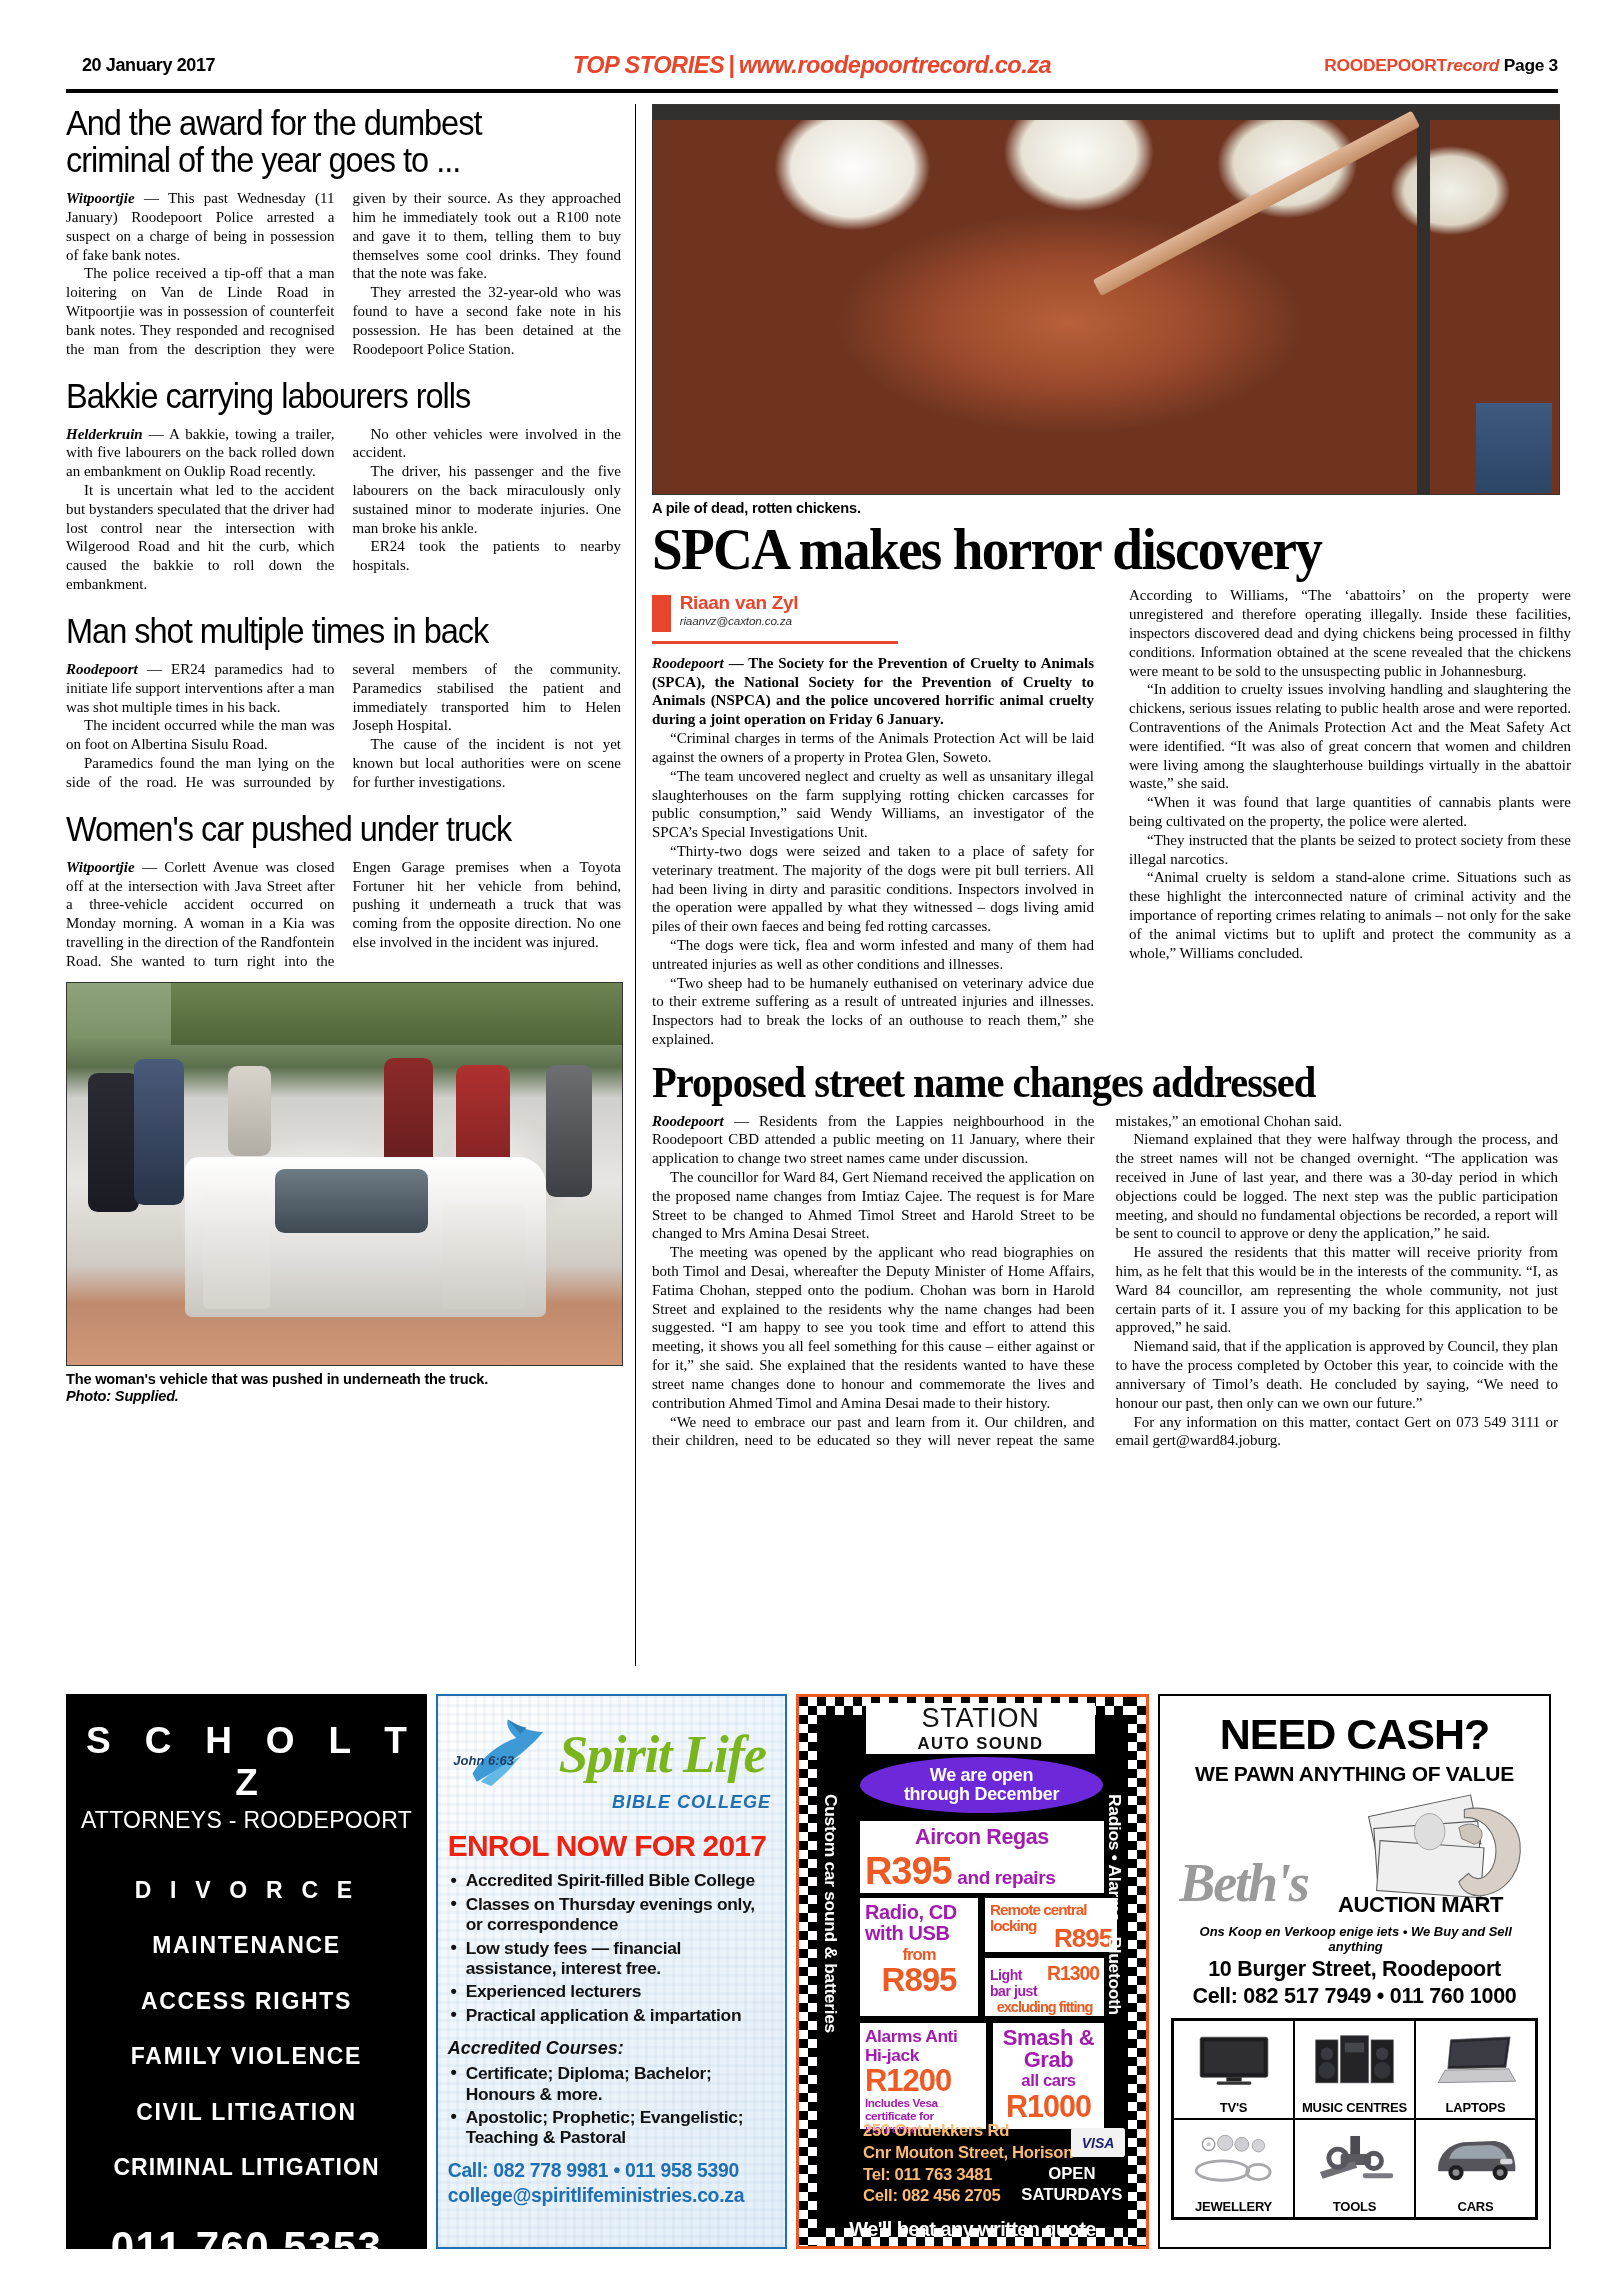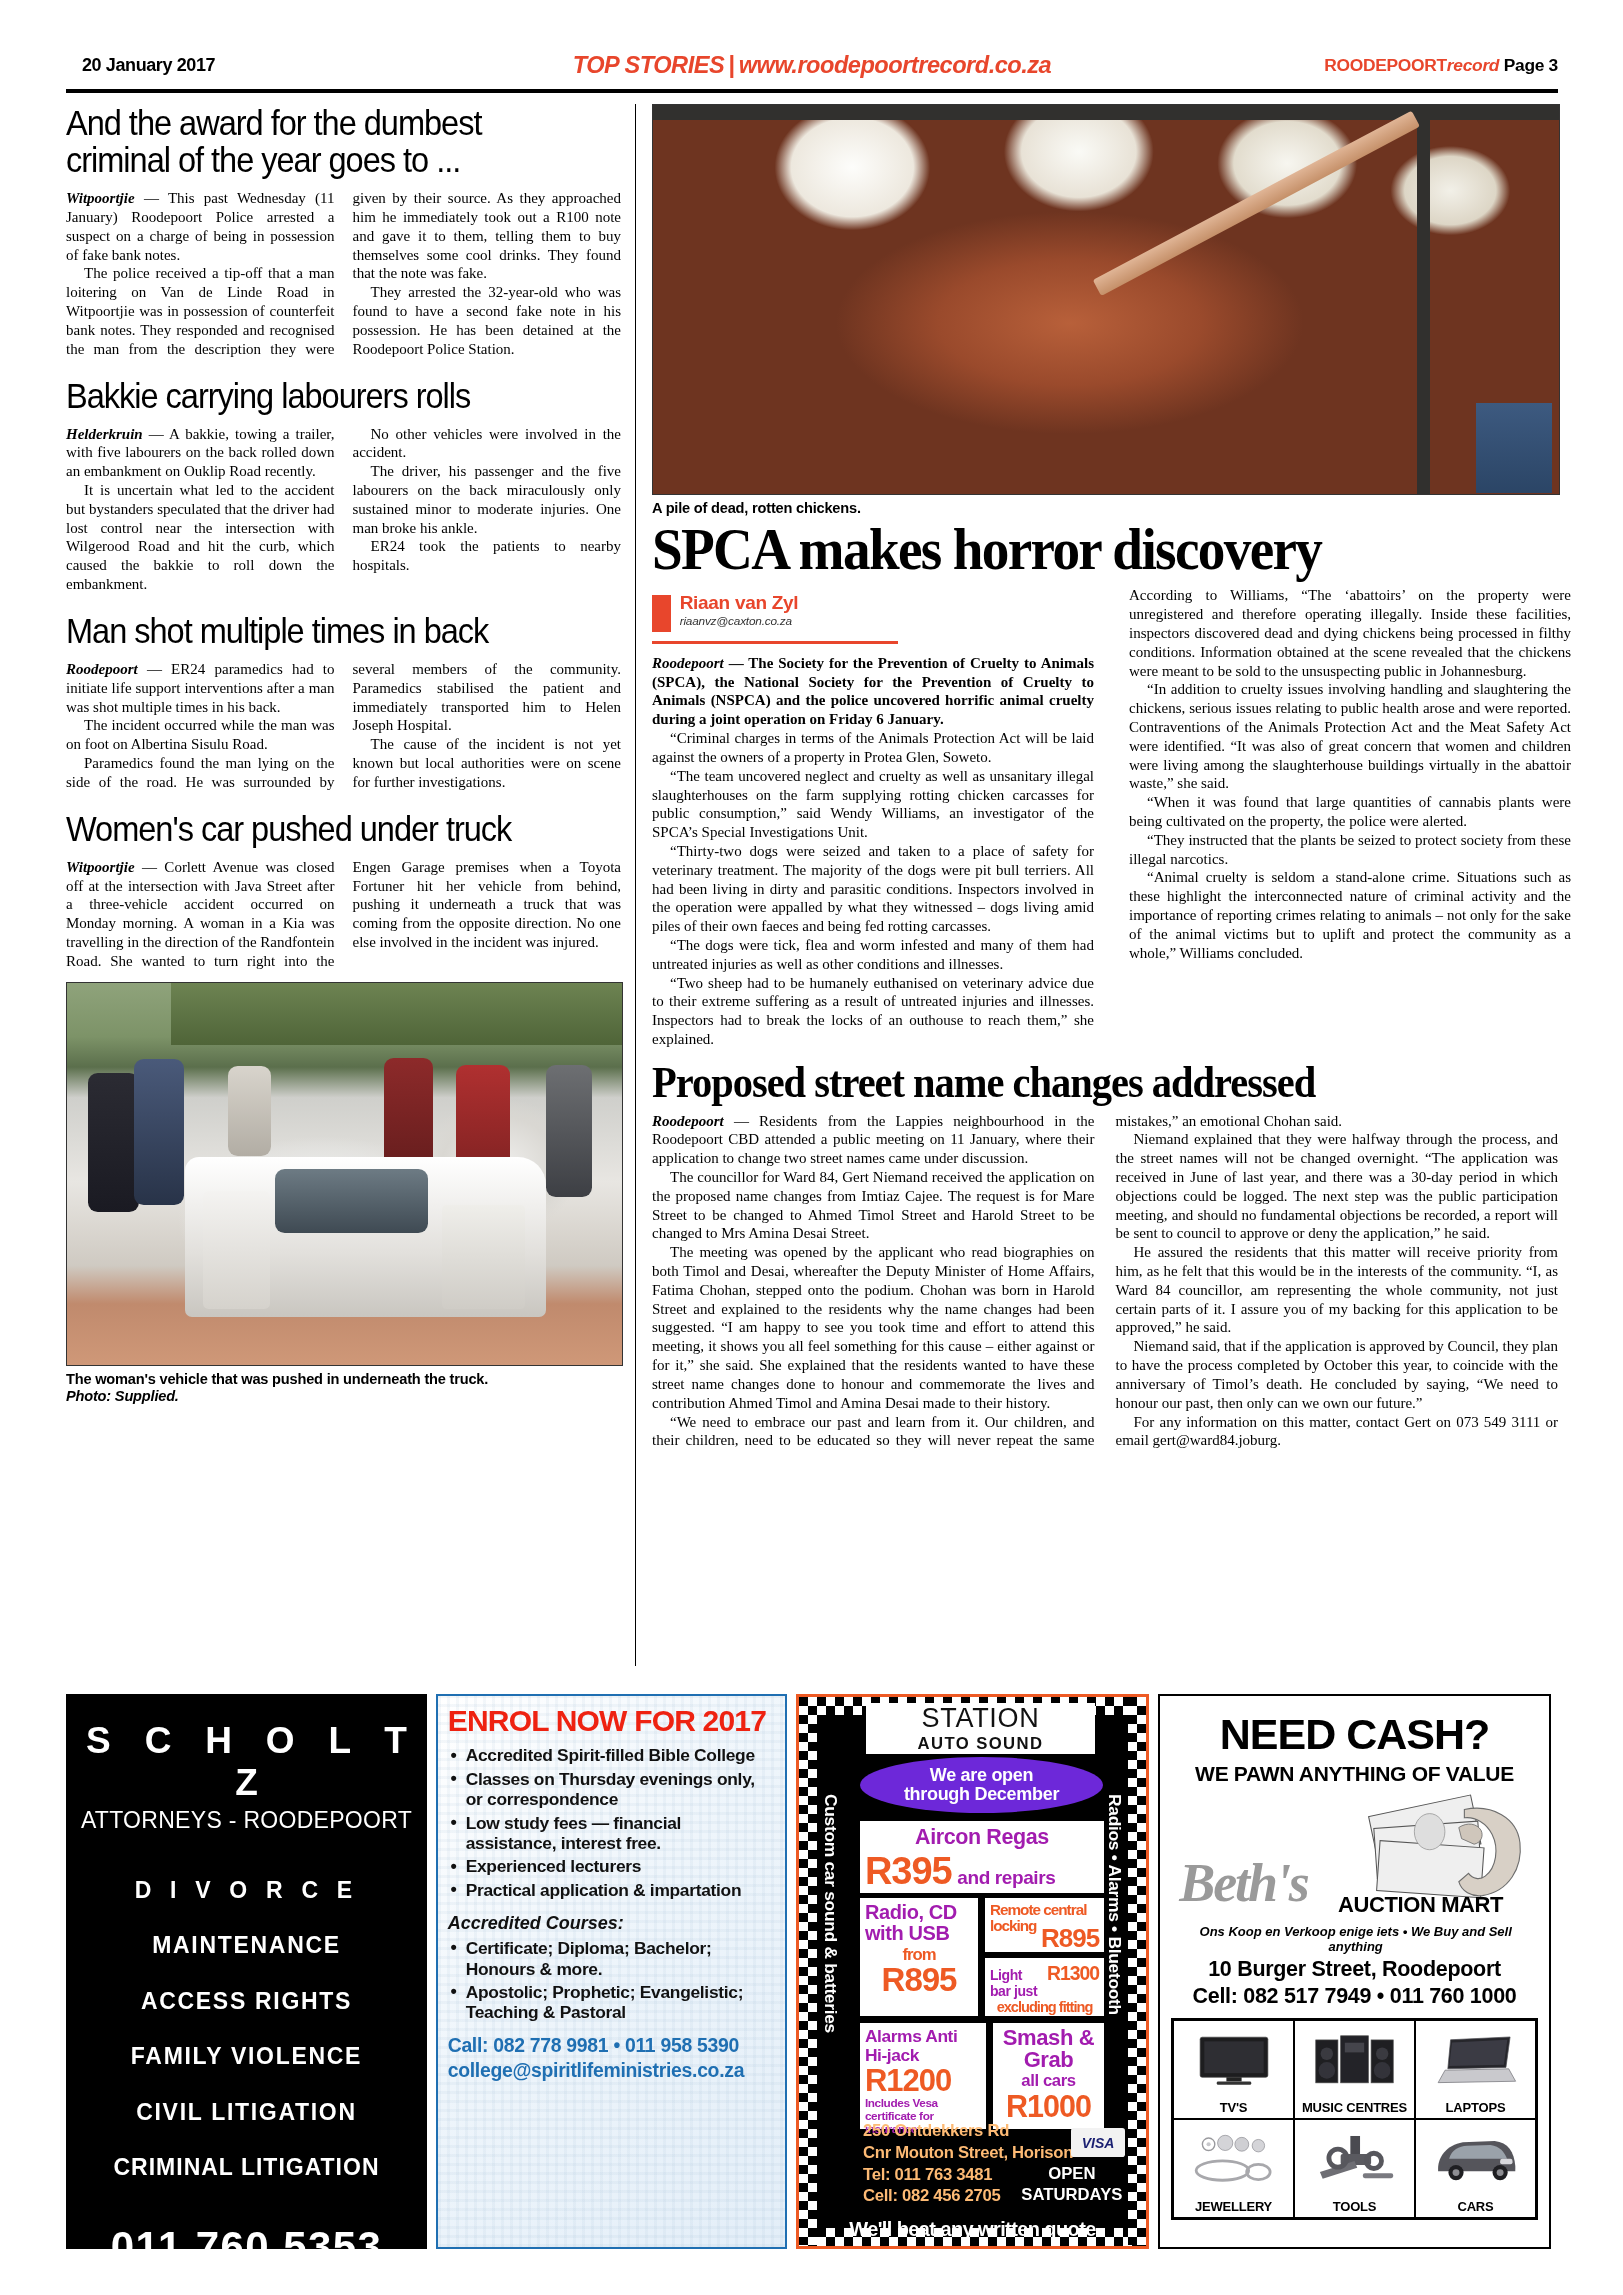--- a/index.html
+++ b/index.html
@@ -325,20 +325,30 @@
       <div class="sz-item">ACCESS RIGHTS</div>
       <div class="sz-item">FAMILY VIOLENCE</div>
       <div class="sz-item">CIVIL LITIGATION</div>
       <div class="sz-item" style="letter-spacing:1px">CRIMINAL LITIGATION</div>
       <div class="sz-tel">011 760 5353</div>
     </div>
   </div>
 
   <div class="ad ad2">
     <div class="sl-inner">
+      <div class="sl-top">
+        <svg class="sl-dove" viewBox="0 0 100 100">
+          <path d="M12 62 C22 46 36 34 54 28 C48 22 44 16 46 10 C56 18 68 22 80 22 C70 34 58 44 46 52 C38 58 26 64 16 70 Z" fill="#3d9ad6"></path>
+          <path d="M20 70 C30 60 44 52 58 46 C50 56 40 66 30 74 Z" fill="#63b8e6"></path>
+          <path d="M46 10 C52 14 58 17 64 18 L58 24 Z" fill="#2b7fb5"></path>
+        </svg>
+        <div class="sl-verse">John 6:63</div>
+        <div class="sl-logo">Spirit Life</div>
+        <div class="sl-bible">BIBLE COLLEGE</div>
+      </div>
       <div class="sl-enrol">ENROL NOW FOR 2017</div>
       <ul class="sl-list">
         <li>Accredited Spirit-filled Bible College</li>
         <li>Classes on Thursday evenings only, or correspondence</li>
         <li>Low study fees — financial assistance, interest free.</li>
         <li>Experienced lecturers</li>
         <li>Practical application &amp; impartation</li>
       </ul>
       <div class="sl-ac">Accredited Courses:</div>
       <ul class="sl-list">
@@ -374,21 +384,21 @@
           <div class="st-t" style="font-size:19px;margin-left:5.6px;">and repairs</div>
         </div>
       </div>
 
       <div class="st-box" style="left:61px;top:201px;width:118px;height:118px;">
         <div class="st-t" style="font-size:20px;line-height:1.08;">Radio, CD with USB</div>
         <div class="st-p" style="font-size:16.7px;text-align:center;">from</div>
         <div class="st-p" style="font-size:33px;text-align:center;line-height:.92;">R895</div>
       </div>
 
-      <div class="st-box" style="left:186px;top:201px;width:119px;height:54px;">
+      <div class="st-box" style="left:186px;top:201px;width:132px;height:54px;">
         <div class="st-p" style="font-size:15.3px;line-height:1.05;">Remote central locking</div>
         <div class="st-p" style="font-size:26px;text-align:right;line-height:.85;margin-top:-7px;">R895</div>
       </div>
 
       <div class="st-box" style="left:186px;top:261px;width:119px;height:58px;">
         <div style="display:flex;align-items:baseline;">
           <div class="st-t" style="font-size:14px;">Light bar just</div>
           <div class="st-p" style="font-size:19.4px;margin-left:2.1px;">R1300</div>
         </div>
         <div class="st-p" style="font-size:14.6px;text-align:center;">excluding fitting</div>

